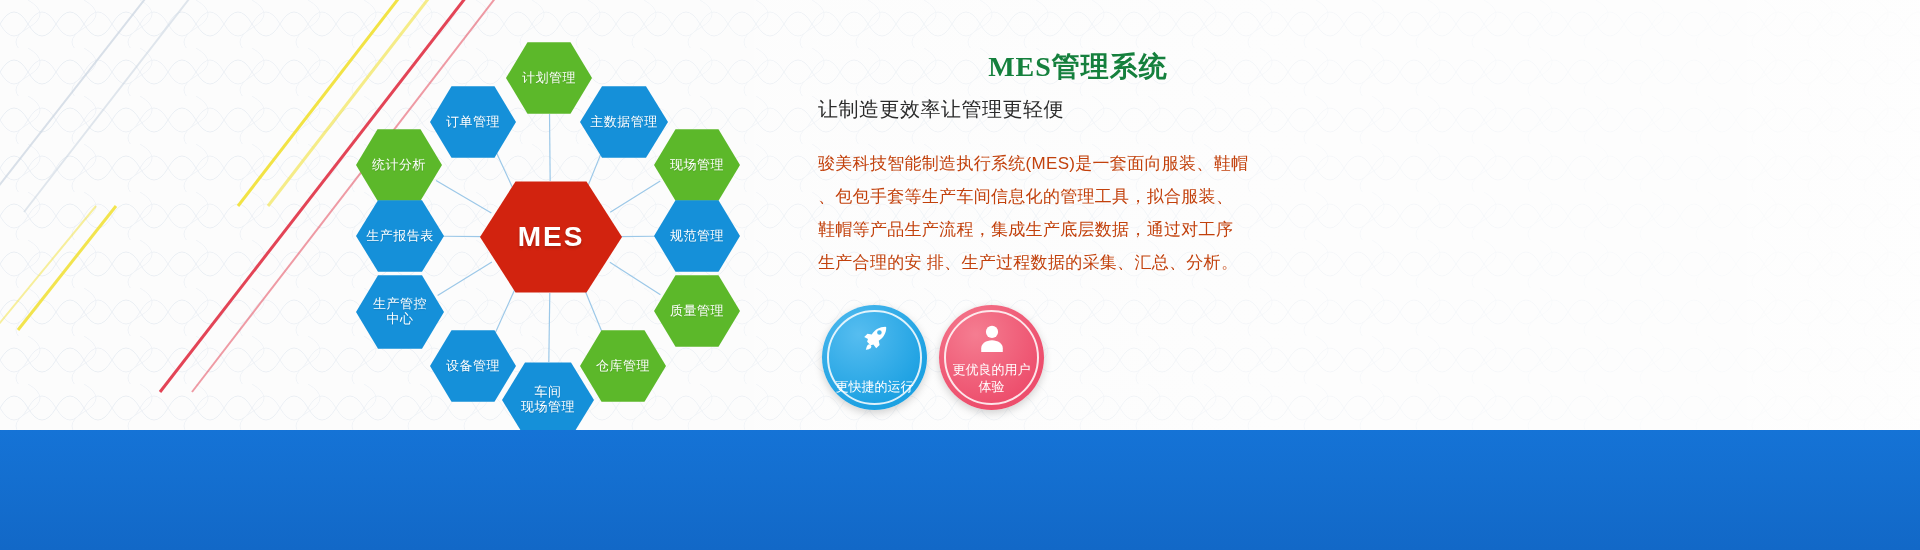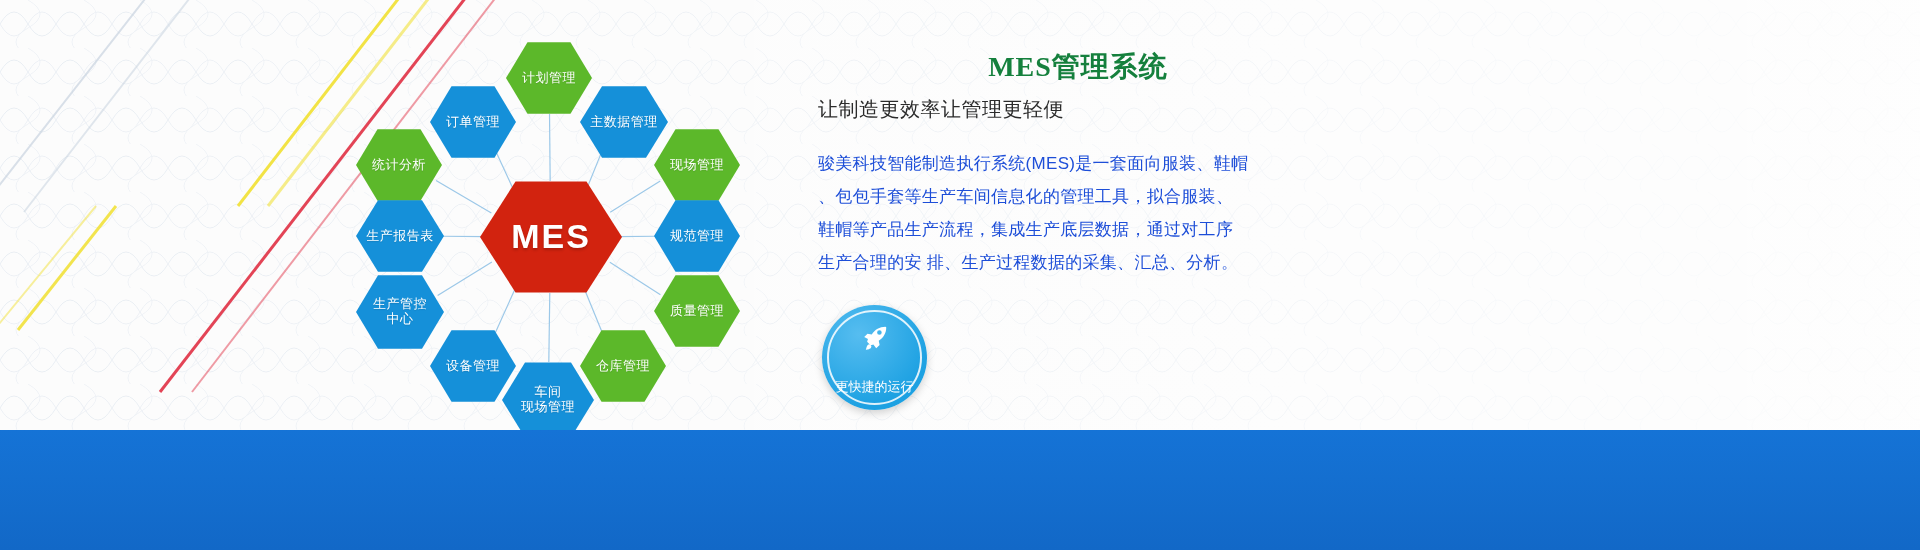--- a/index.html
+++ b/index.html
@@ -43,21 +43,21 @@
     text-shadow:0 2px 3px rgba(0,0,0,.2);
   }
 
   
   #right{position:absolute;left:818px;top:48px;width:520px;}
   .title{
     font-family:"Liberation Serif","DejaVu Serif",serif;
     font-size:28px;font-weight:700;color:#15803d;letter-spacing:1px;margin:0 0 10px 0;text-align:center;
   }
   .subtitle{font-size:20px;color:#2b2b2b;margin:0 0 24px 0;letter-spacing:.5px;}
-  .para{font-size:17px;color:#1d4ed8;line-height:1.95;margin:0;letter-spacing:.3px;white-space:pre-line;}
+  .para{font-size:17px;color:#c2410c;line-height:1.95;margin:0;letter-spacing:.3px;white-space:pre-line;}
 
   
   #badges{position:absolute;left:822px;top:305px;display:flex;gap:12px;}
   .badge{
     width:105px;height:105px;border-radius:50%;
     display:flex;flex-direction:column;align-items:center;justify-content:flex-end;
     color:#fff;text-align:center;position:relative;
     box-shadow:0 3px 8px rgba(0,0,0,.18);
     padding-bottom:14px;box-sizing:border-box;
   }
@@ -157,21 +157,21 @@
           <span style="white-space: pre-line;">设备管理</span>
         </div>
         <div class="hex green" style="left: 250px; top: 318px; width: 86px; height: 76px; font-size: 13px;">
           <span style="white-space: pre-line;">仓库管理</span>
         </div>
         <div class="hex blue" style="left: 172px; top: 350px; width: 92px; height: 80px; font-size: 13px;">
           <span style="white-space: pre-line;">车间
 现场管理</span>
         </div>
       </div>
-    <div class="hex core" style="left:150px;top:168px;width:142px;height:118px;font-size:34px;">
+    <div class="hex core" style="left:150px;top:168px;width:142px;height:118px;font-size:28px;">
       <span>MES</span>
     </div>
   </div>
 
   <div id="right">
     <h1 class="title">MES管理系统</h1>
     <div class="subtitle">让制造更效率让管理更轻便</div>
     <p class="para">骏美科技智能制造执行系统(MES)是一套面向服装、鞋帽
 、包包手套等生产车间信息化的管理工具，拟合服装、
 鞋帽等产品生产流程，集成生产底层数据，通过对工序
@@ -182,19 +182,30 @@
       <div class="badge b1">
         <span class="ring"></span>
         <span class="ico">
           <svg width="30" height="30" viewBox="0 0 32 32" fill="#fff">
             <path d="M27 4c-6 0-11 3-14.5 8.2L8 11.4 4.5 15l4 2.1c-.4 1-.7 2-.9 3l3.6 3.6c1-.2 2-.5 3-.9L17.3 27l3.6-3.5-.9-4.5C25.1 15.6 28 10.6 28 4.8c0-.4-.4-.8-1-.8zm-6.3 8.5a2.4 2.4 0 1 1 0-4.9 2.4 2.4 0 0 1 0 4.9z"></path>
             <path d="M8.3 23.4c-1.3 1.3-2 5.3-2 5.3s4-.7 5.3-2a2.35 2.35 0 0 0-3.3-3.3z"></path>
           </svg>
         </span>
         <span class="blabel" style="white-space:pre-line">更快捷的运行</span>
       </div>
+      <div class="badge b2">
+        <span class="ring"></span>
+        <span class="ico">
+          <svg width="28" height="30" viewBox="0 0 28 32" fill="#fff">
+            <circle cx="14" cy="9.5" r="6.5"></circle>
+            <path d="M14 18.5c-6.4 0-11.5 3.8-11.5 8.5v4h23v-4c0-4.7-5.1-8.5-11.5-8.5z"></path>
+          </svg>
+        </span>
+        <span class="blabel" style="white-space:pre-line">更优良的用户
+体验</span>
+      </div>
     </div>
 
   <svg class="band-wave" viewBox="0 0 1920 60" preserveAspectRatio="none">
     <path d="M0 44 C 240 10 520 72 820 40 C 1120 8 1400 64 1920 28 L1920 60 L0 60 Z" fill="#1573d6" opacity=".18"></path>
   </svg>
   <div class="bottom-band"></div>
 </div>
 
 </body></html>

